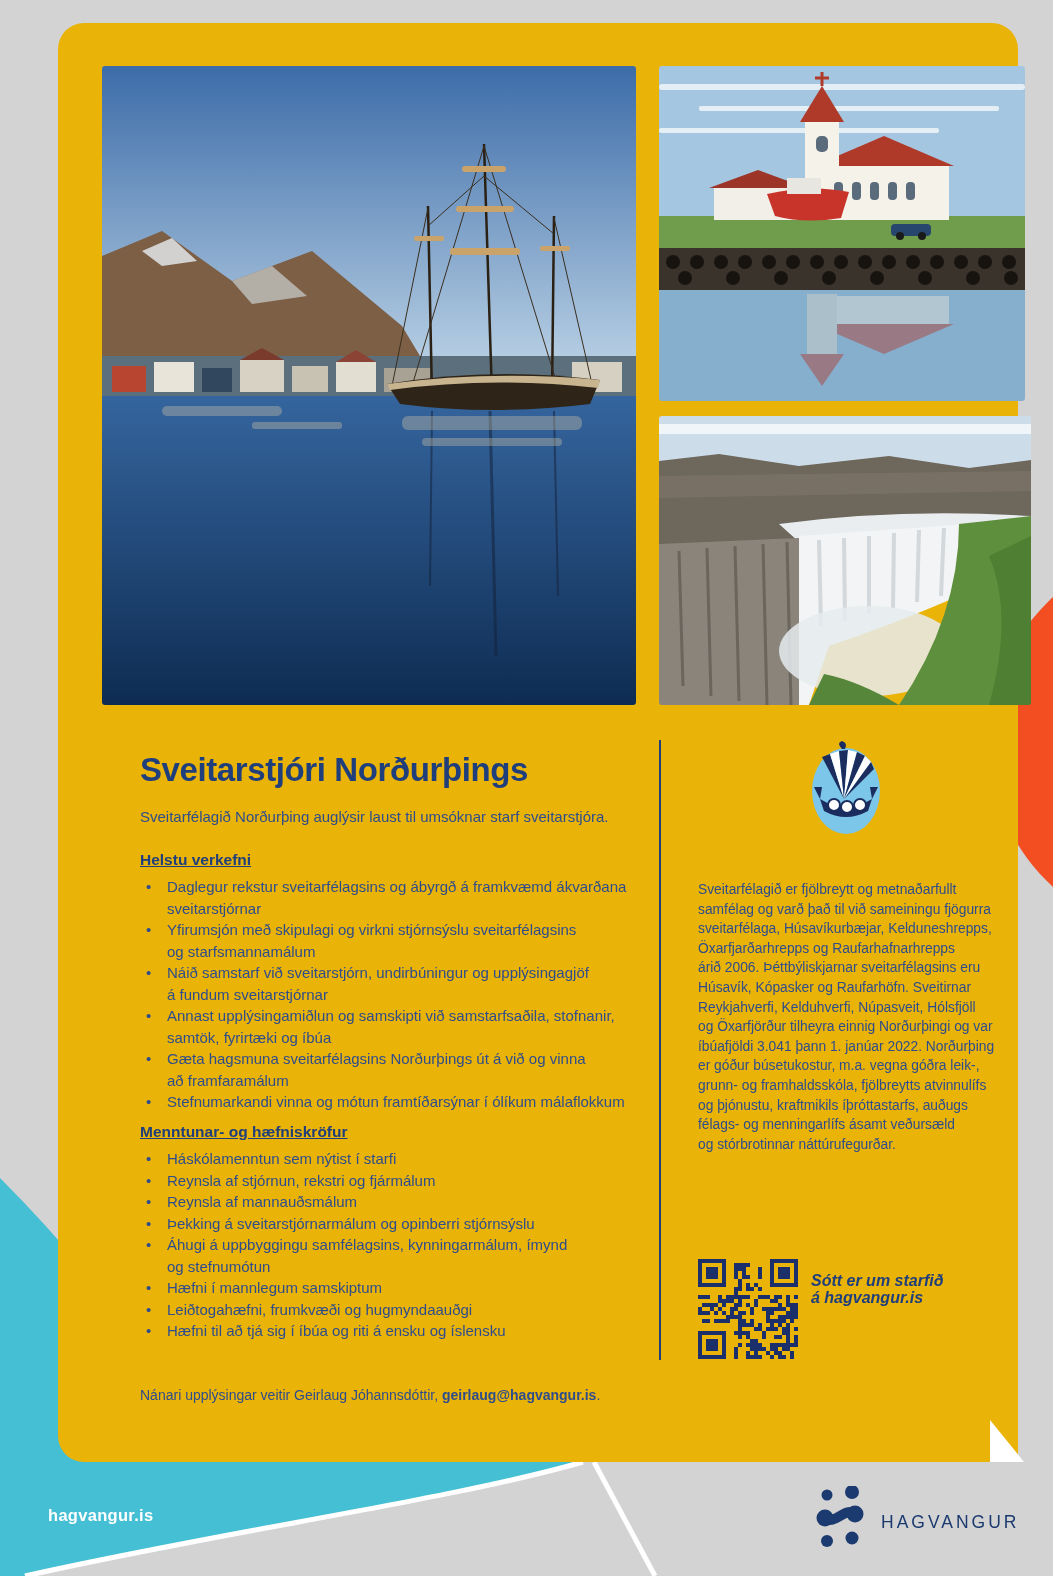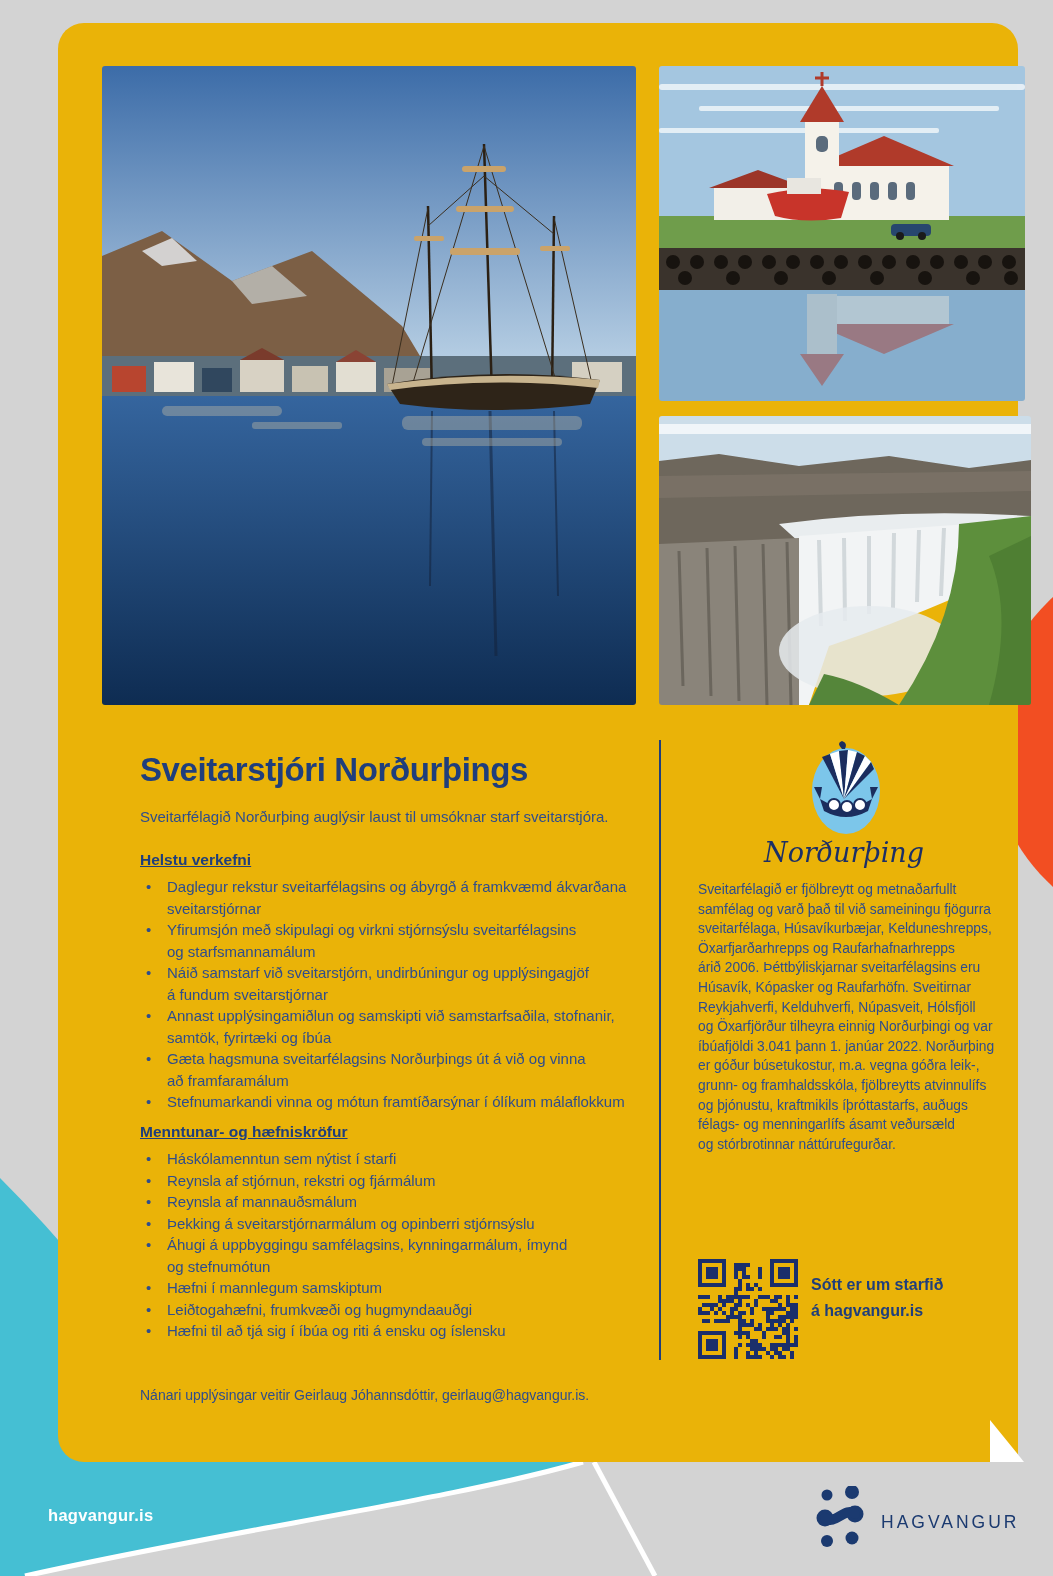--- a/index.html
+++ b/index.html
@@ -29,25 +29,25 @@
   ul.blist .dot{width:27px;padding-left:6px;box-sizing:border-box;color:#2f4d8c;}
   ul.blist .btxt{white-space:pre-line;flex:1;}
   .vdivider{position:absolute;left:601px;top:717px;width:2px;height:620px;background:#1f3e7c;}
   .logo-block{position:absolute;left:640px;top:718px;width:292px;text-align:center;}
   .logo-script{font-family:"DejaVu Serif",serif;font-style:italic;font-size:27px;
         color:#1c2f66;margin-top:0px;}
   .about{position:absolute;left:640px;top:857px;width:310px;font-size:13.8px;
         line-height:19.6px;color:#2f4d8c;white-space:pre-line;}
   .qr{position:absolute;left:640px;top:1236px;width:100px;height:100px;}
   .qr-caption{position:absolute;left:753px;top:1249px;font-size:16px;font-weight:700;
-        line-height:26px;color:#1f3e7c;white-space:pre-line;}
+        line-height:17px;color:#1f3e7c;white-space:pre-line;font-style:italic;}
   .footer-line{position:absolute;left:82px;width:890px;font-size:14px;color:#2f4d8c;}
   #footer1{top:1350px;}
   #footer2{top:1380px;}
-  .footer-line .b{font-weight:400;}
+  .footer-line .b{font-weight:700;}
   .site-label{position:absolute;left:48px;top:1506px;font-size:16.5px;font-weight:700;
         color:#ffffff;z-index:3;letter-spacing:0.3px;}
   .agency{position:absolute;left:815px;top:1486px;z-index:3;display:flex;align-items:flex-start;}
   .agency .wordmark{margin-left:12px;margin-top:26px;font-size:17.5px;letter-spacing:3px;
         color:#1b3a70;font-weight:500;}
 </style>
 </head>
 <body>
 
 <div id="page">
@@ -333,21 +333,20 @@
         </g>
         <path d="M 58,8 Q 52,2 58,0 Q 64,2 61,8 Z" fill="#1b2d5e"></path>
 
         <path d="M 36,58 Q 62,74 88,58 L 84,70 Q 62,82 40,70 Z" fill="#1b2d5e"></path>
         <path d="M 36,58 L 30,46 L 38,46 Z" fill="#1b2d5e"></path>
         <path d="M 88,58 L 94,46 L 86,46 Z" fill="#1b2d5e"></path>
         <circle cx="50" cy="64" r="6" fill="#ffffff" stroke="#1b2d5e" stroke-width="2"></circle>
         <circle cx="63" cy="66" r="6" fill="#ffffff" stroke="#1b2d5e" stroke-width="2"></circle>
         <circle cx="76" cy="64" r="6" fill="#ffffff" stroke="#1b2d5e" stroke-width="2"></circle>
       </svg>
-      <div class="logo-script">Norðurþing</div>
     </div>
 
     <div class="about">Sveitarfélagið er fjölbreytt og metnaðarfullt
 samfélag og varð það til við sameiningu fjögurra
 sveitarfélaga, Húsavíkurbæjar, Kelduneshrepps,
 Öxarfjarðarhrepps og Raufarhafnarhrepps
 árið 2006. Þéttbýliskjarnar sveitarfélagsins eru
 Húsavík, Kópasker og Raufarhöfn. Sveitirnar
 Reykjahverfi, Kelduhverfi, Núpasveit, Hólsfjöll
 og Öxarfjörður tilheyra einnig Norðurþingi og var

